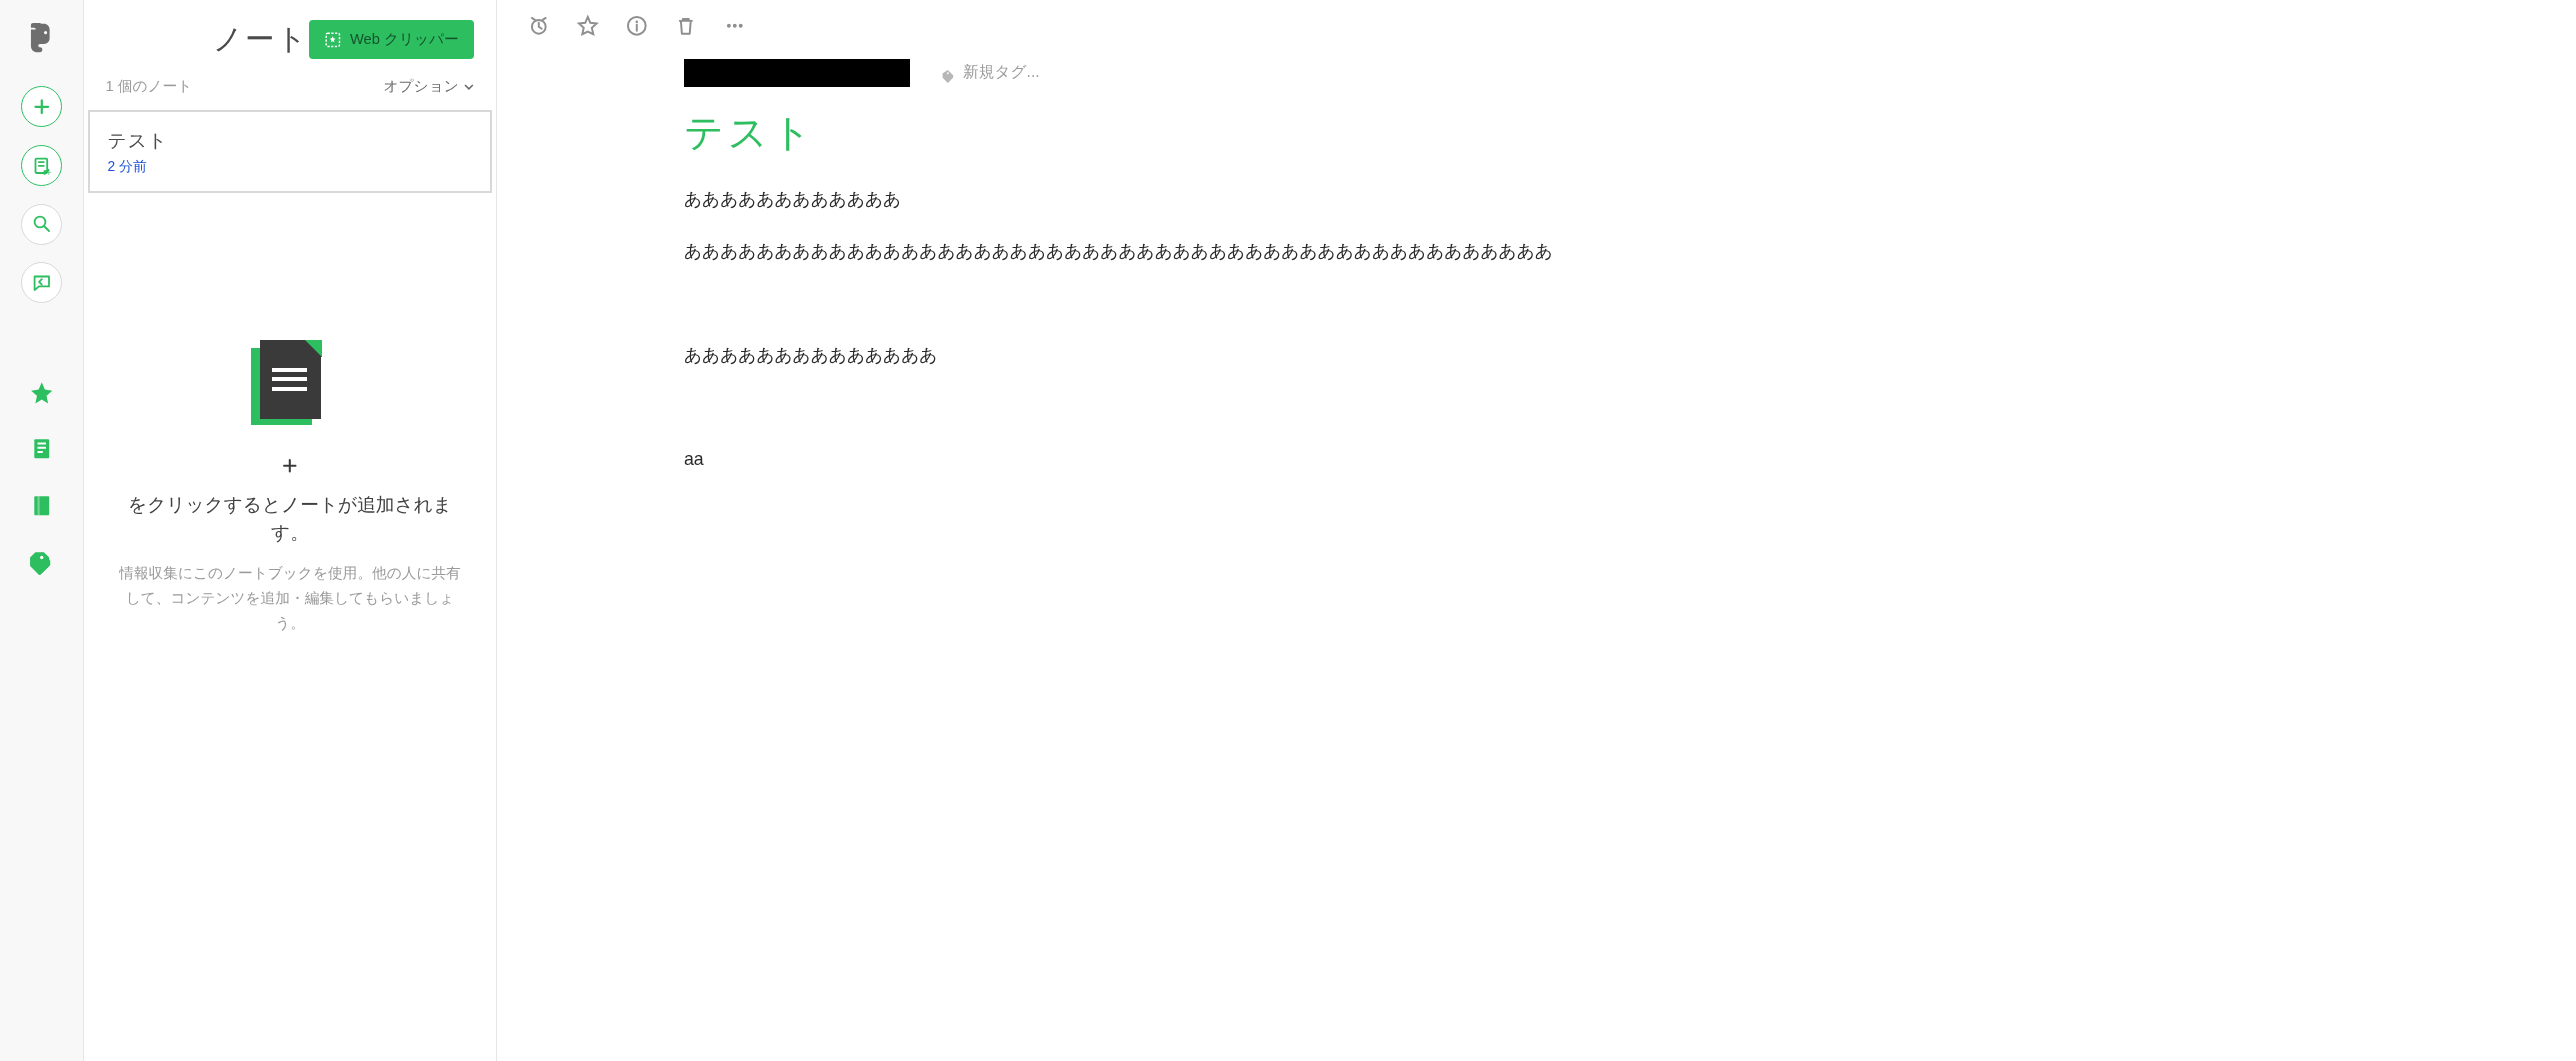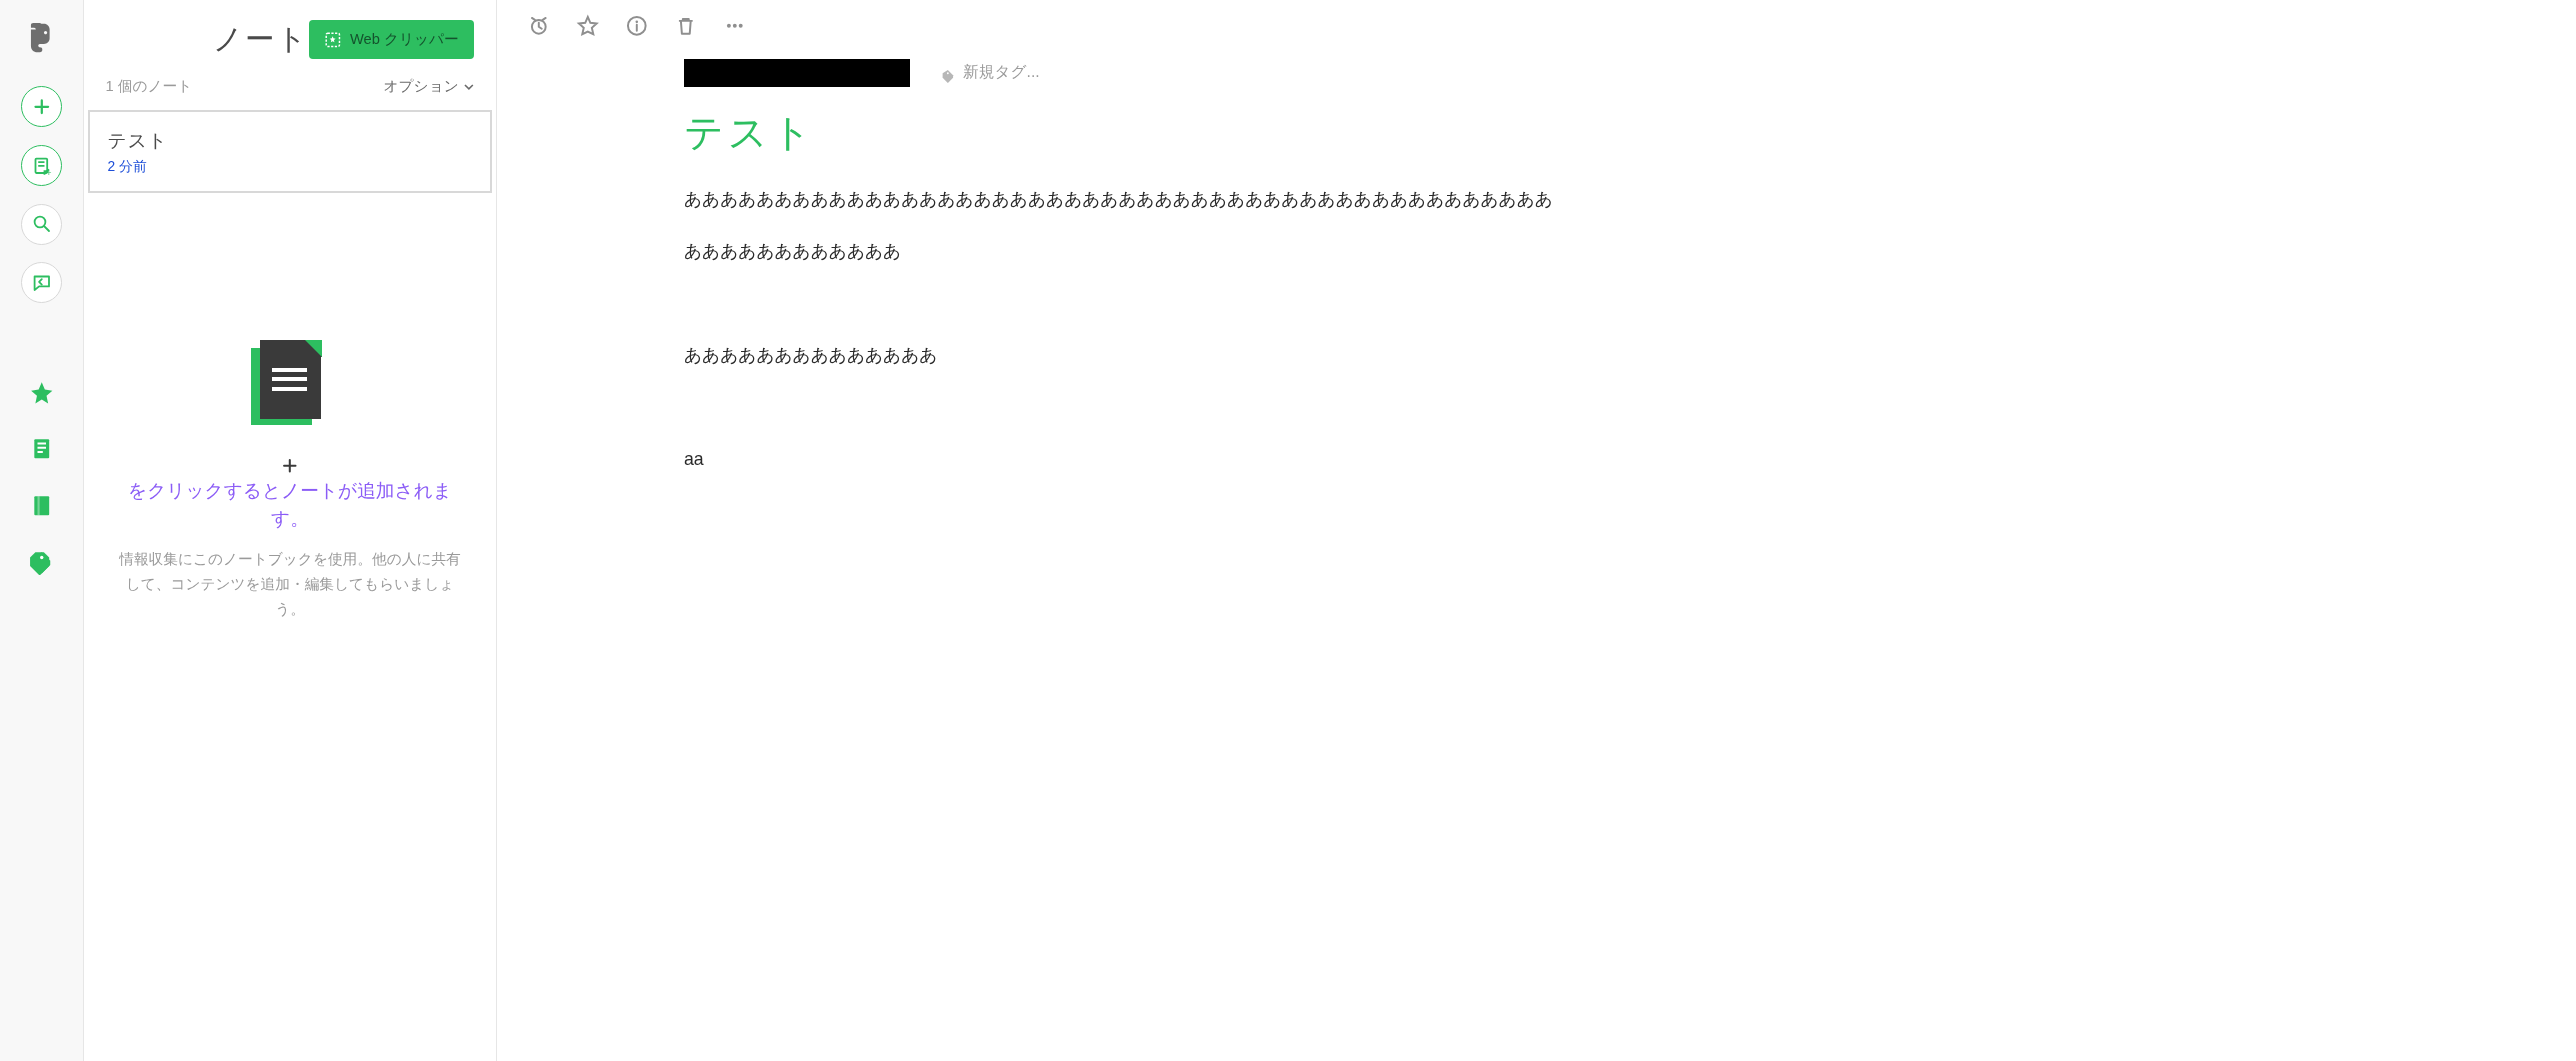--- a/index.html
+++ b/index.html
@@ -76,21 +76,21 @@
   color: #6a6a6a;
 }
 .empty-block .illus { width: 79px; height: 88px; margin-bottom: 27.5px; position: relative; }
 .empty-block .illus .back { position: absolute; left: 0; top: 7.9px; width: 61px; height: 77px; background: #2dbe60; }
 .empty-block .illus .front { position: absolute; left: 9.8px; top: 0; width: 61px; height: 79px; background: #3a3a3a; }
 .empty-block .illus .fold { position: absolute; right: 7.9px; top: 0; width: 0; height: 0; border-left: 17.7px solid #3a3a3a; border-top: 17.7px solid #2dbe60; }
 .empty-block .illus .line { position: absolute; left: 21.6px; background: #fff; height: 3.9px; width: 35px; }
 .empty-block .illus .l1 { top: 27.5px; }
 .empty-block .illus .l2 { top: 37px; }
 .empty-block .illus .l3 { top: 47px; }
-.empty-block h2 { font-size: 18.7px; font-weight: 400; color: #8b5cf6; line-height: 1.5; display: flex; flex-wrap: wrap; justify-content: center; align-items: center; gap: 2px; }
+.empty-block h2 { font-size: 18.7px; font-weight: 400; color: #404040; line-height: 1.5; display: flex; flex-wrap: wrap; justify-content: center; align-items: center; gap: 16px; }
 .empty-block h2 svg { width: 19.6px; height: 19.6px; }
 .empty-block p { font-size: 14.7px; color: #9a9a9a; margin-top: 13.8px; line-height: 1.7; }
 
 
 .editor {
   flex: 1;
   display: flex; flex-direction: column;
   padding: 13.8px 0 0 0;
 }
 .editor-toolbar {
@@ -278,22 +278,22 @@
           <path fill="#b7b7b7" d="M12 3l8 8v4l-8 8-8-8V8z"></path>
           <circle cx="12" cy="8" r="1.4" fill="#fff"></circle>
         </svg>
       <span>新規タグ...</span>
     </div>
   </div>
 
   <div class="note-body">
     <div class="note-title">テスト</div>
     <div class="note-content">
+      <p>ああああああああああああ</p>
       <p>ああああああああああああああああああああああああああああああああああああああああああああああああ</p>
-      <p>ああああああああああああ</p>
       <p>&nbsp;</p>
       <p>ああああああああああああああ</p>
       <p>&nbsp;</p>
       <p>aa</p>
     </div>
   </div>
 </div>
 
 
 </body></html>

